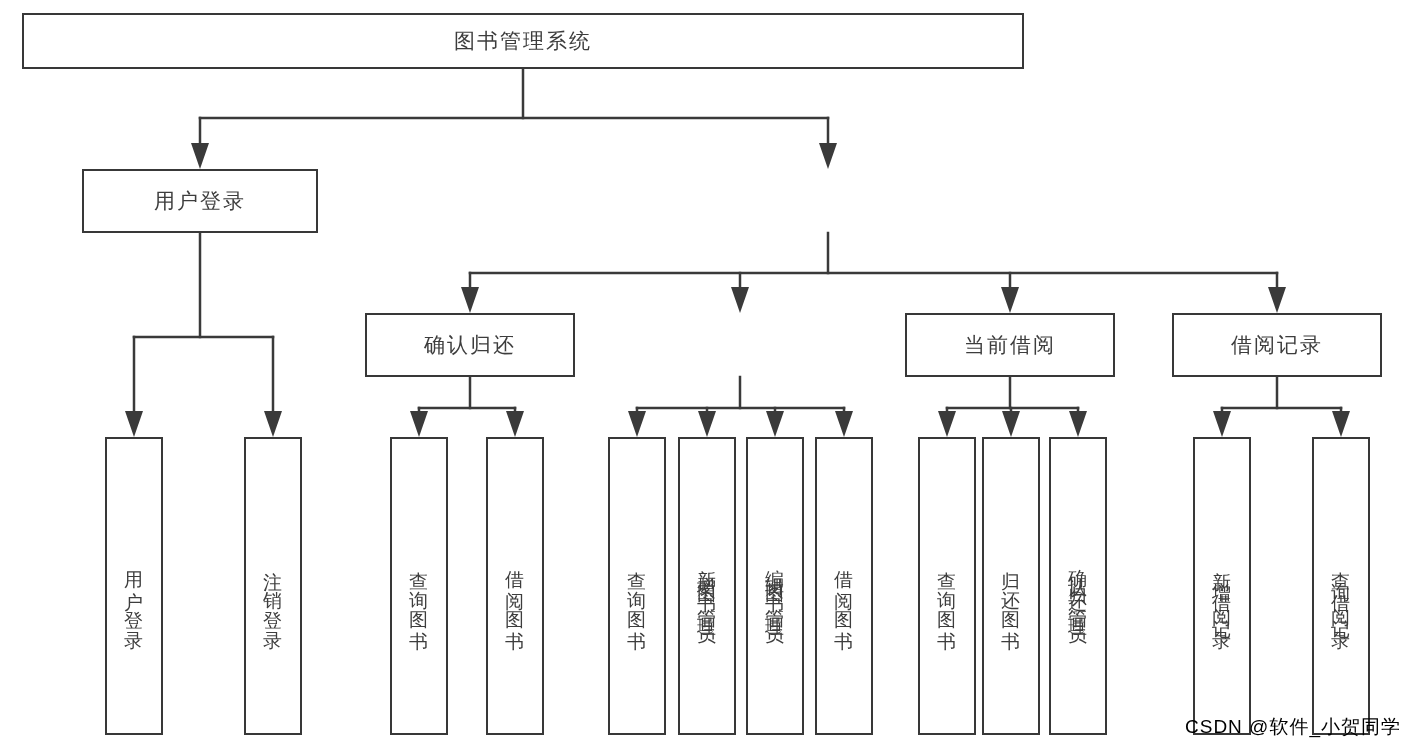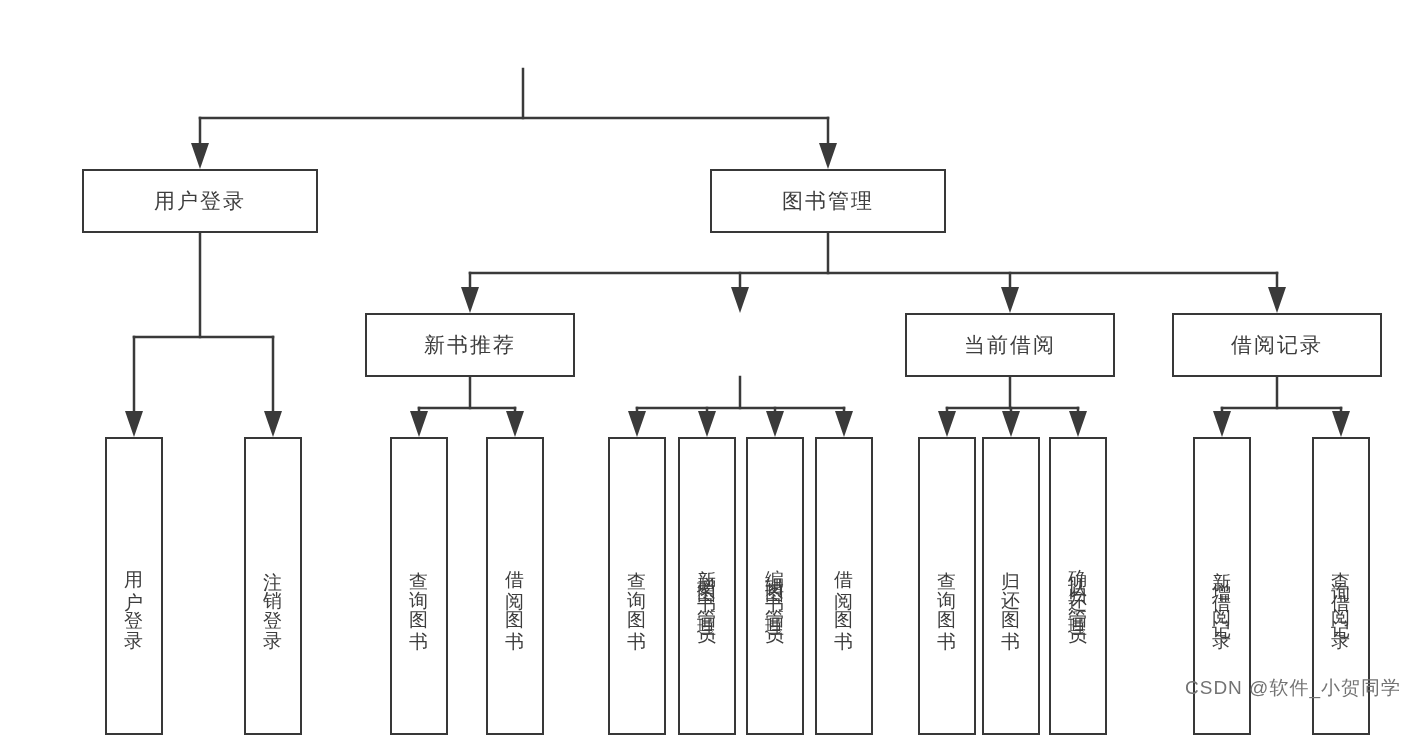--- a/index.html
+++ b/index.html
@@ -71,23 +71,23 @@
   .l6  { left: 746px; }
   .l7  { left: 815px; }
   .l8  { left: 918px; }
   .l9  { left: 982px; }
   .l10 { left: 1049px;}
   .l11 { left: 1193px;}
   .l12 { left: 1312px;}
   .watermark {
     position: absolute;
     left: 1185px;
-    top: 675px;
+    top: 714px;
     font-size: 19px;
-    color: #737373;
+    color: #000000;
     letter-spacing: 1px;
     z-index: 3;
     white-space: nowrap;
   }
 </style>
 </head>
 <body>
 
 <div class="stage">
 
@@ -153,30 +153,30 @@
       <polygon points="766,411 784,411 775,437"></polygon>
       <polygon points="835,411 853,411 844,437"></polygon>
       <polygon points="938,411 956,411 947,437"></polygon>
       <polygon points="1002,411 1020,411 1011,437"></polygon>
       <polygon points="1069,411 1087,411 1078,437"></polygon>
       <polygon points="1213,411 1231,411 1222,437"></polygon>
       <polygon points="1332,411 1350,411 1341,437"></polygon>
     </g>
   </svg>
 
+  <div class="node root-box">
+    <span class="hlabel">图书管理系统</span>
+  </div>
 
   <div class="node lvl2 n-user-login">
     <span class="hlabel">用户登录</span>
   </div>
-  <div class="node lvl2 n-book-mgmt">
-    <span class="hlabel">图书管理</span>
-  </div>
 
   <div class="node lvl3 n-new-book">
-    <span class="hlabel">新书推荐</span>
+    <span class="hlabel">确认归还</span>
   </div>
   <div class="node lvl3 n-borrow-records">
     <span class="hlabel">借阅记录</span>
   </div>
   <div class="node lvl3 n-cur-borrow">
     <span class="hlabel">当前借阅</span>
   </div>
 
   <div class="node leaf l0">
     <span class="leaf-label">用户登录</span>

